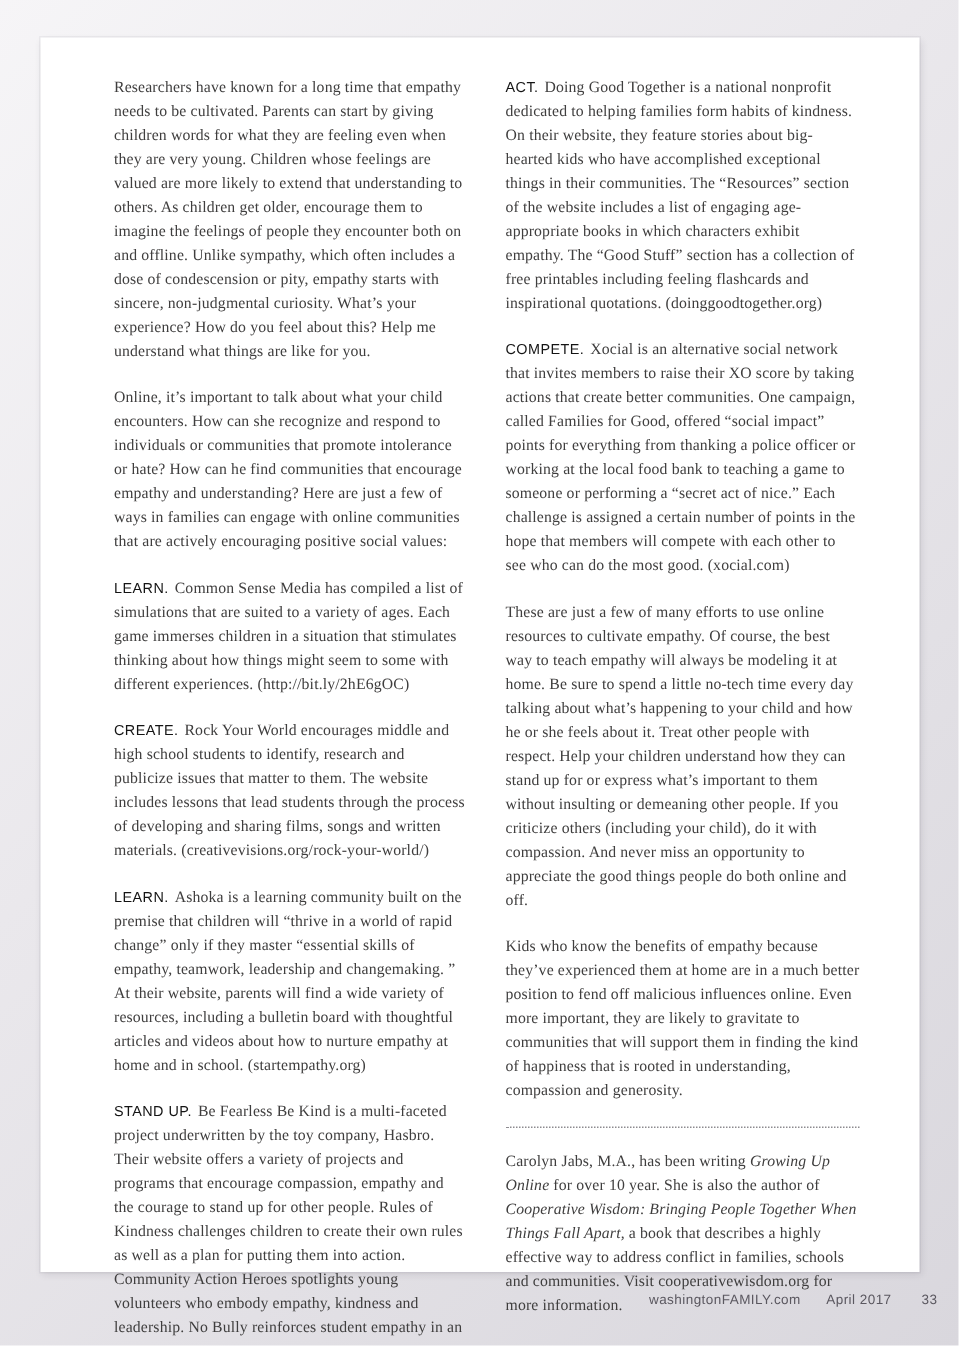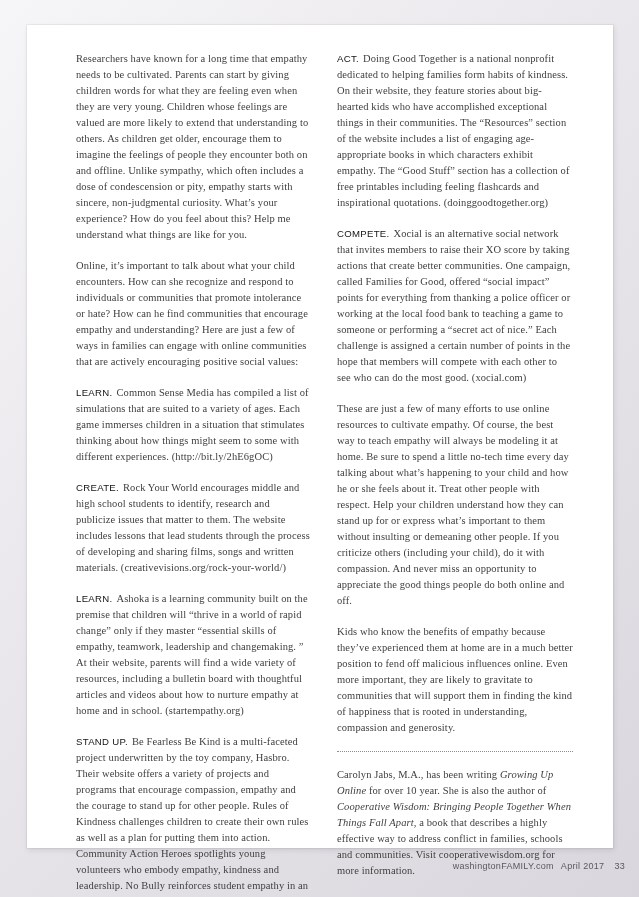--- a/index.html
+++ b/index.html
@@ -27,21 +27,21 @@
     font-family: "Liberation Sans", sans-serif; font-weight: normal;
     font-size: 9.6px; color: #141414; letter-spacing: 0.3px; margin-right: 4px;
   }
   .divider {
     border: none; border-top: 1.5px dotted #8d8b90;
     margin: 11px 0 15px 0; height: 0;
   }
   .bio .it { font-style: italic; }
   .footer {
     position: absolute; top: 861px; right: 14px;
-    display: flex; align-items: baseline; gap: 7px;
+    display: flex; align-items: baseline; gap: 17px;
     font-family: "Liberation Sans", sans-serif; font-size: 9px;
     color: #5b5860; letter-spacing: 0.3px;
   }
   .footer .pagenum { margin-left: 3px; }
 </style>
 </head>
 <body>
 
 <div class="sheet">
   <div class="cols">

